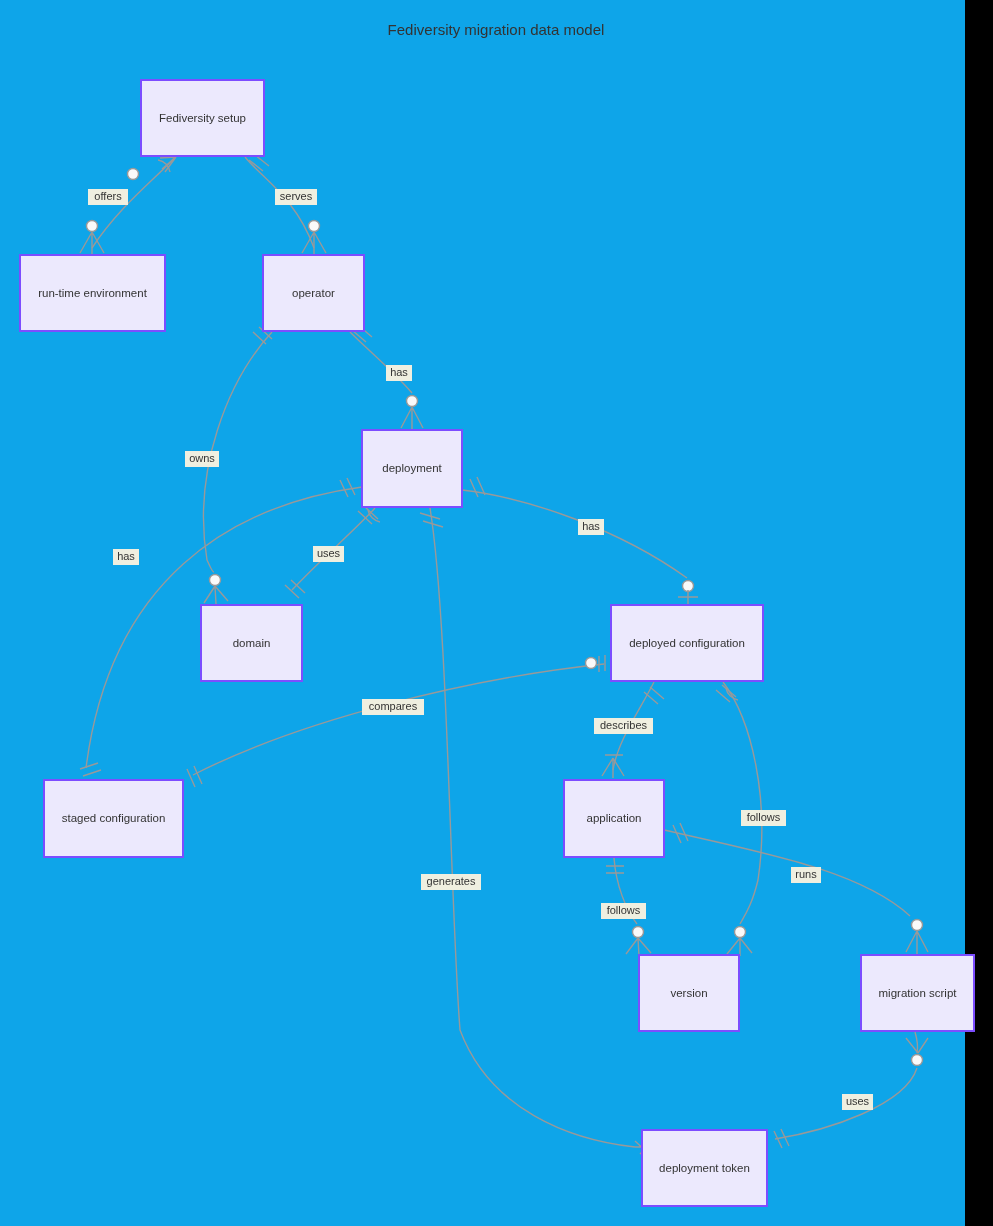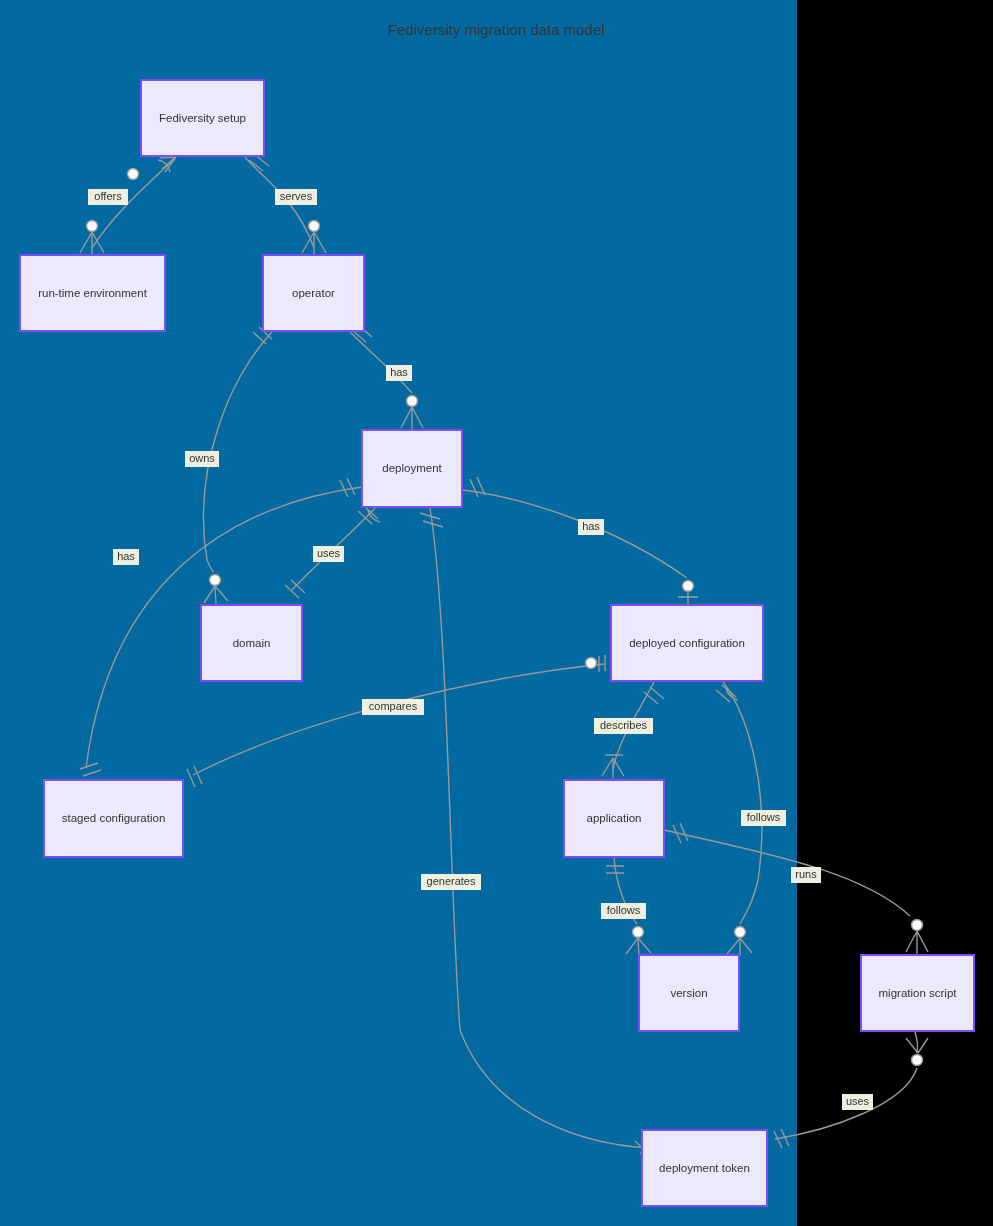--- a/index.html
+++ b/index.html
@@ -9,23 +9,23 @@
     background: #000000;
   }
   body {
     width: 993px;
     height: 1226px;
     overflow: hidden;
     font-family: "Liberation Sans", sans-serif;
   }
   #diagram-root {
     position: relative;
-    width: 797px;
+    width: 965px;
     height: 1226px;
-    background: #0369a1;
+    background: #0ea5e9;
   }
   svg#er-svg {
     display: block;
     width: 993px;
     height: 1226px;
   }
   .diagram-title {
     fill: #333333;
     font-family: "Liberation Sans", sans-serif;
     font-size: 15px;

